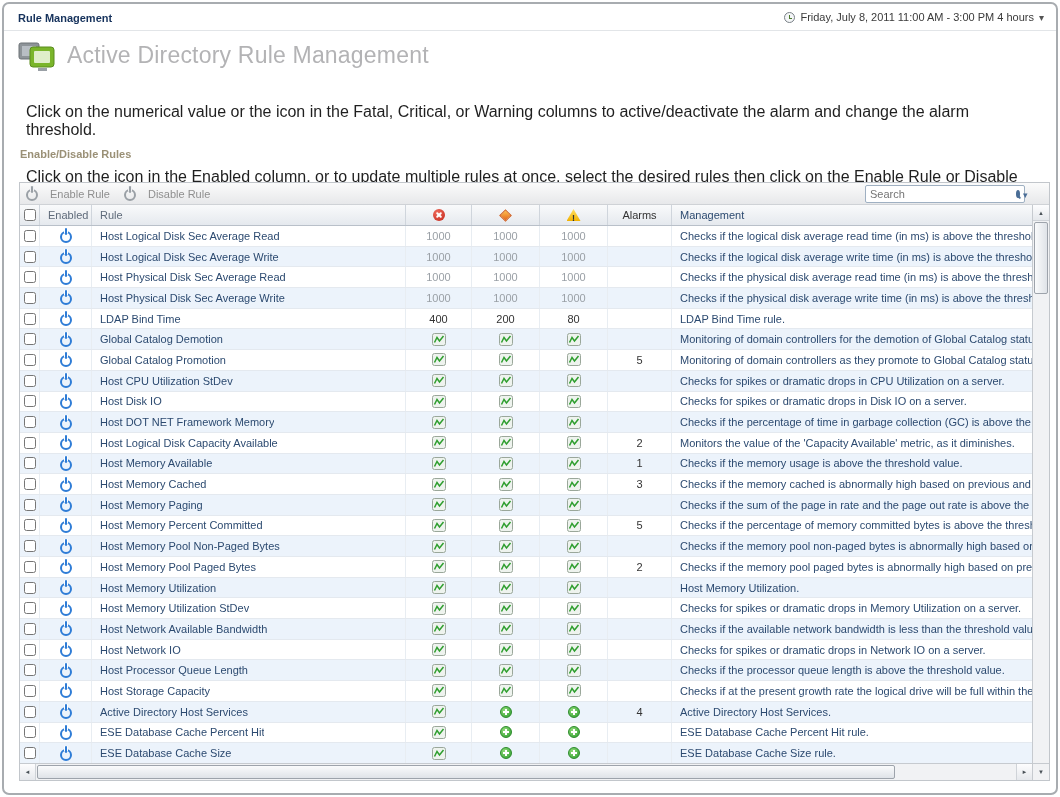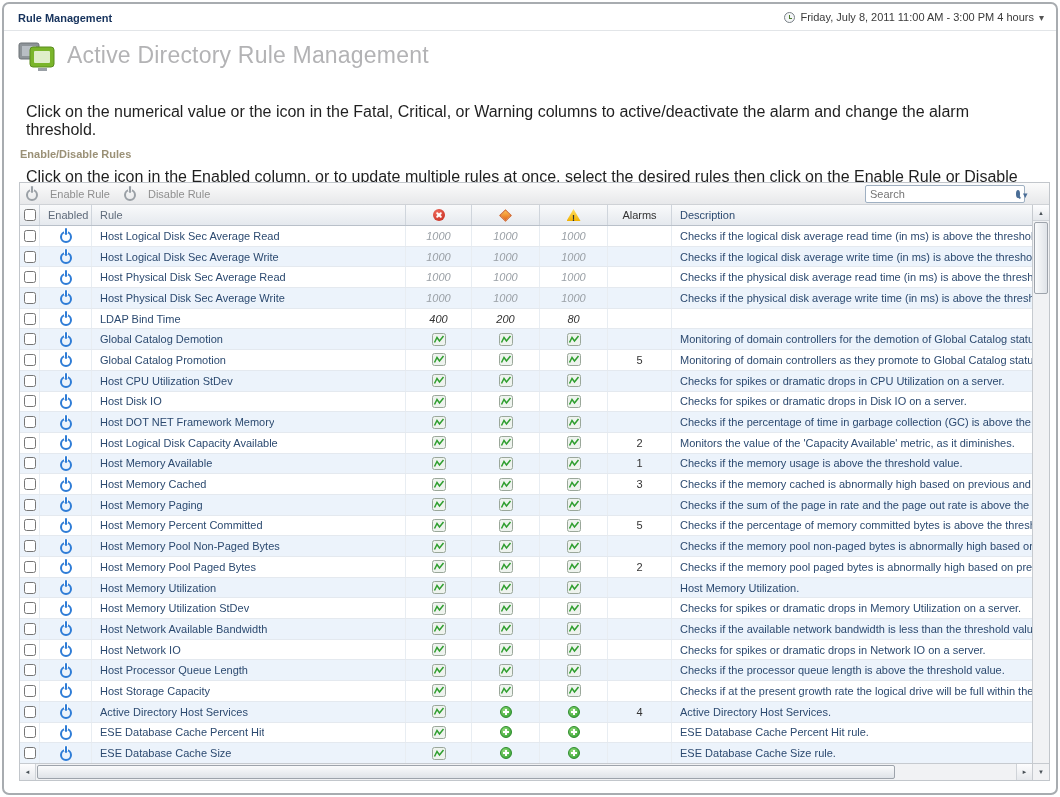--- a/index.html
+++ b/index.html
@@ -53,21 +53,21 @@
   .c-check { width:20px; }
   .c-enabled { width:52px; }
   .c-rule { width:314px; justify-content:flex-start; padding-left:8px; }
   .c-fatal { width:66px; }
   .c-crit { width:68px; }
   .c-warn { width:68px; }
   .c-alarms { width:64px; }
   .c-desc { flex:1; justify-content:flex-start; padding-left:8px; border-right:none; white-space:nowrap; color:#2c4a70; }
   .th.c-enabled, .th.c-desc { justify-content:flex-start; padding-left:8px; }
   .rule-name { color:#2c4a70; white-space:nowrap; overflow:hidden; cursor:default; }
-  .num { color:#333; cursor:default;font-style:italic; }
+  .num { color:#333; cursor:default; }
   .num.muted { color:#9aa0a6; }
   .c-alarms { color:#333; }
   input[type="checkbox"] { width:12px; height:12px; }
 
   
   .fatal-icon { position:relative; width:12px; height:12px; border-radius:50%; background:radial-gradient(circle at 35% 30%,#ef6a5a,#c2271c); display:inline-block; }
   .fatal-icon::before, .fatal-icon::after { content:""; position:absolute; left:50%; top:50%; width:7px; height:2px; background:#fff; border-radius:1px; }
   .fatal-icon::before { transform:translate(-50%,-50%) rotate(45deg); }
   .fatal-icon::after { transform:translate(-50%,-50%) rotate(-45deg); }
   .crit-icon { width:9px; height:9px; transform:rotate(45deg); background:linear-gradient(135deg,#ffc04d,#e2641e); border:1px solid #cf5a1a; display:inline-block; }
@@ -150,21 +150,21 @@
       <div class="th c-fatal">
           <span class="fatal-icon"></span>
         </div>
       <div class="th c-crit">
           <span class="crit-icon"></span>
         </div>
       <div class="th c-warn">
           <span class="warn-icon"></span>
         </div>
       <div class="th c-alarms">Alarms</div>
-      <div class="th c-desc">Description</div>
+      <div class="th c-desc">Management</div>
     </div>
 
     <div class="tbody">
         <div class="row">
     <div class="cell c-check">
             <input type="checkbox" style="">
           </div>
     <div class="cell c-enabled">
             <span class="pwr"></span>
           </div>
@@ -262,20 +262,21 @@
     <div class="cell c-fatal">
             <span class="num">400</span>
           </div>
     <div class="cell c-crit">
             <span class="num">200</span>
           </div>
     <div class="cell c-warn">
             <span class="num">80</span>
           </div>
     <div class="cell c-alarms"></div>
+    <div class="cell c-desc">LDAP Bind Time rule.</div>
   </div>
         <div class="row alt">
     <div class="cell c-check">
             <input type="checkbox" style="">
           </div>
     <div class="cell c-enabled">
             <span class="pwr"></span>
           </div>
     <div class="cell c-rule">
             <span class="rule-name">Global Catalog Demotion</span>

